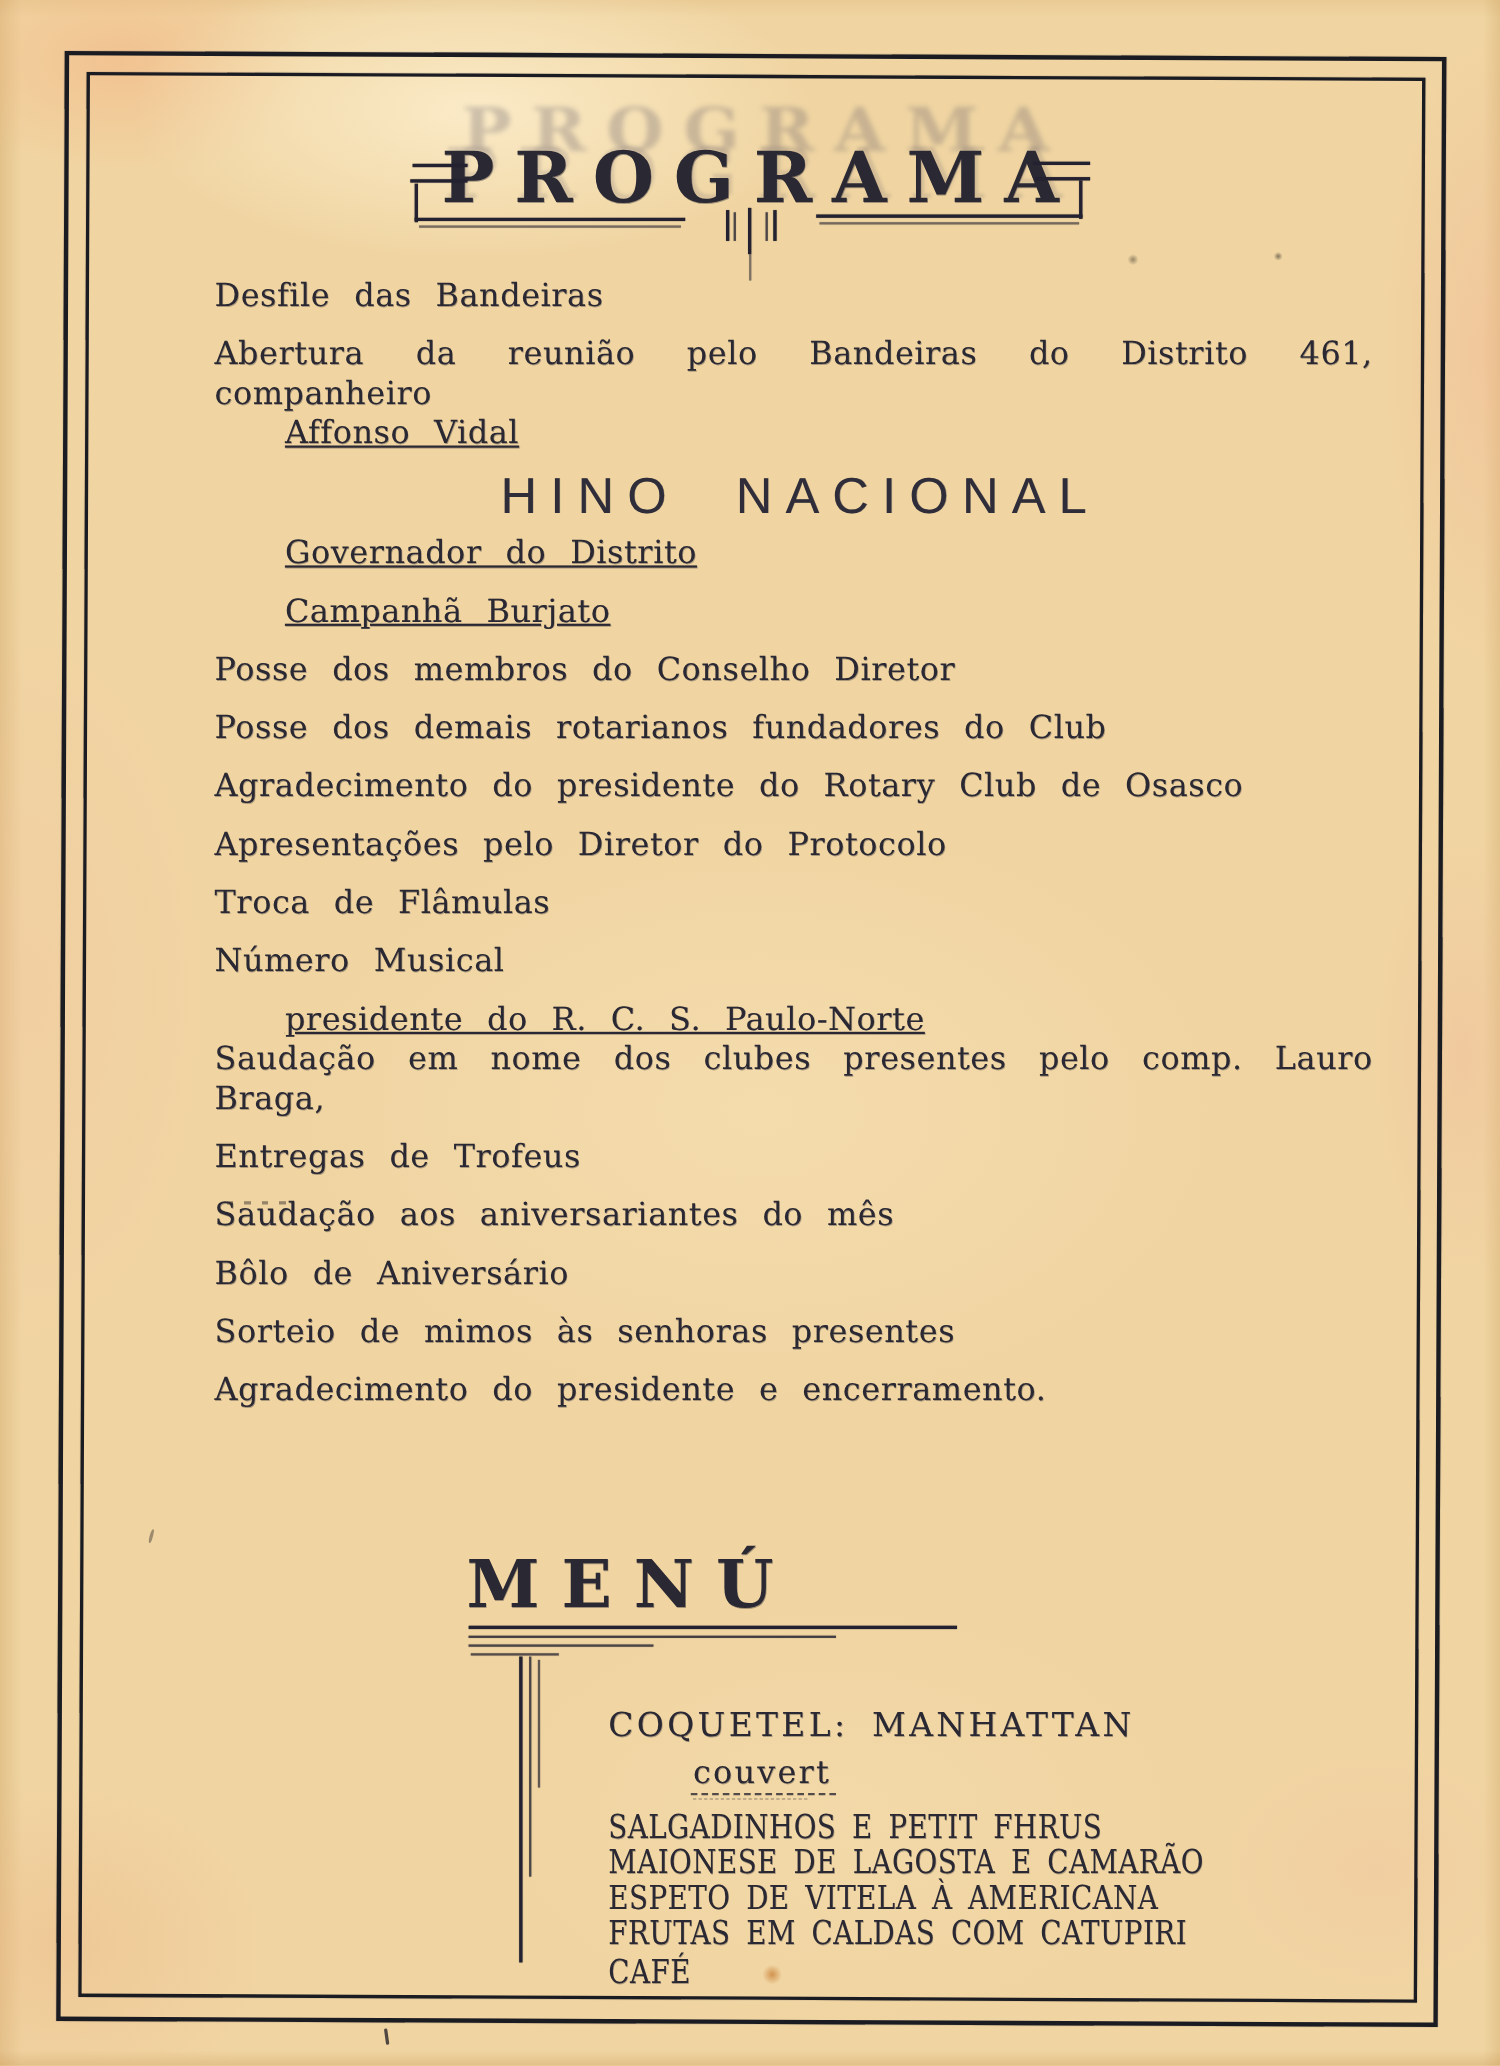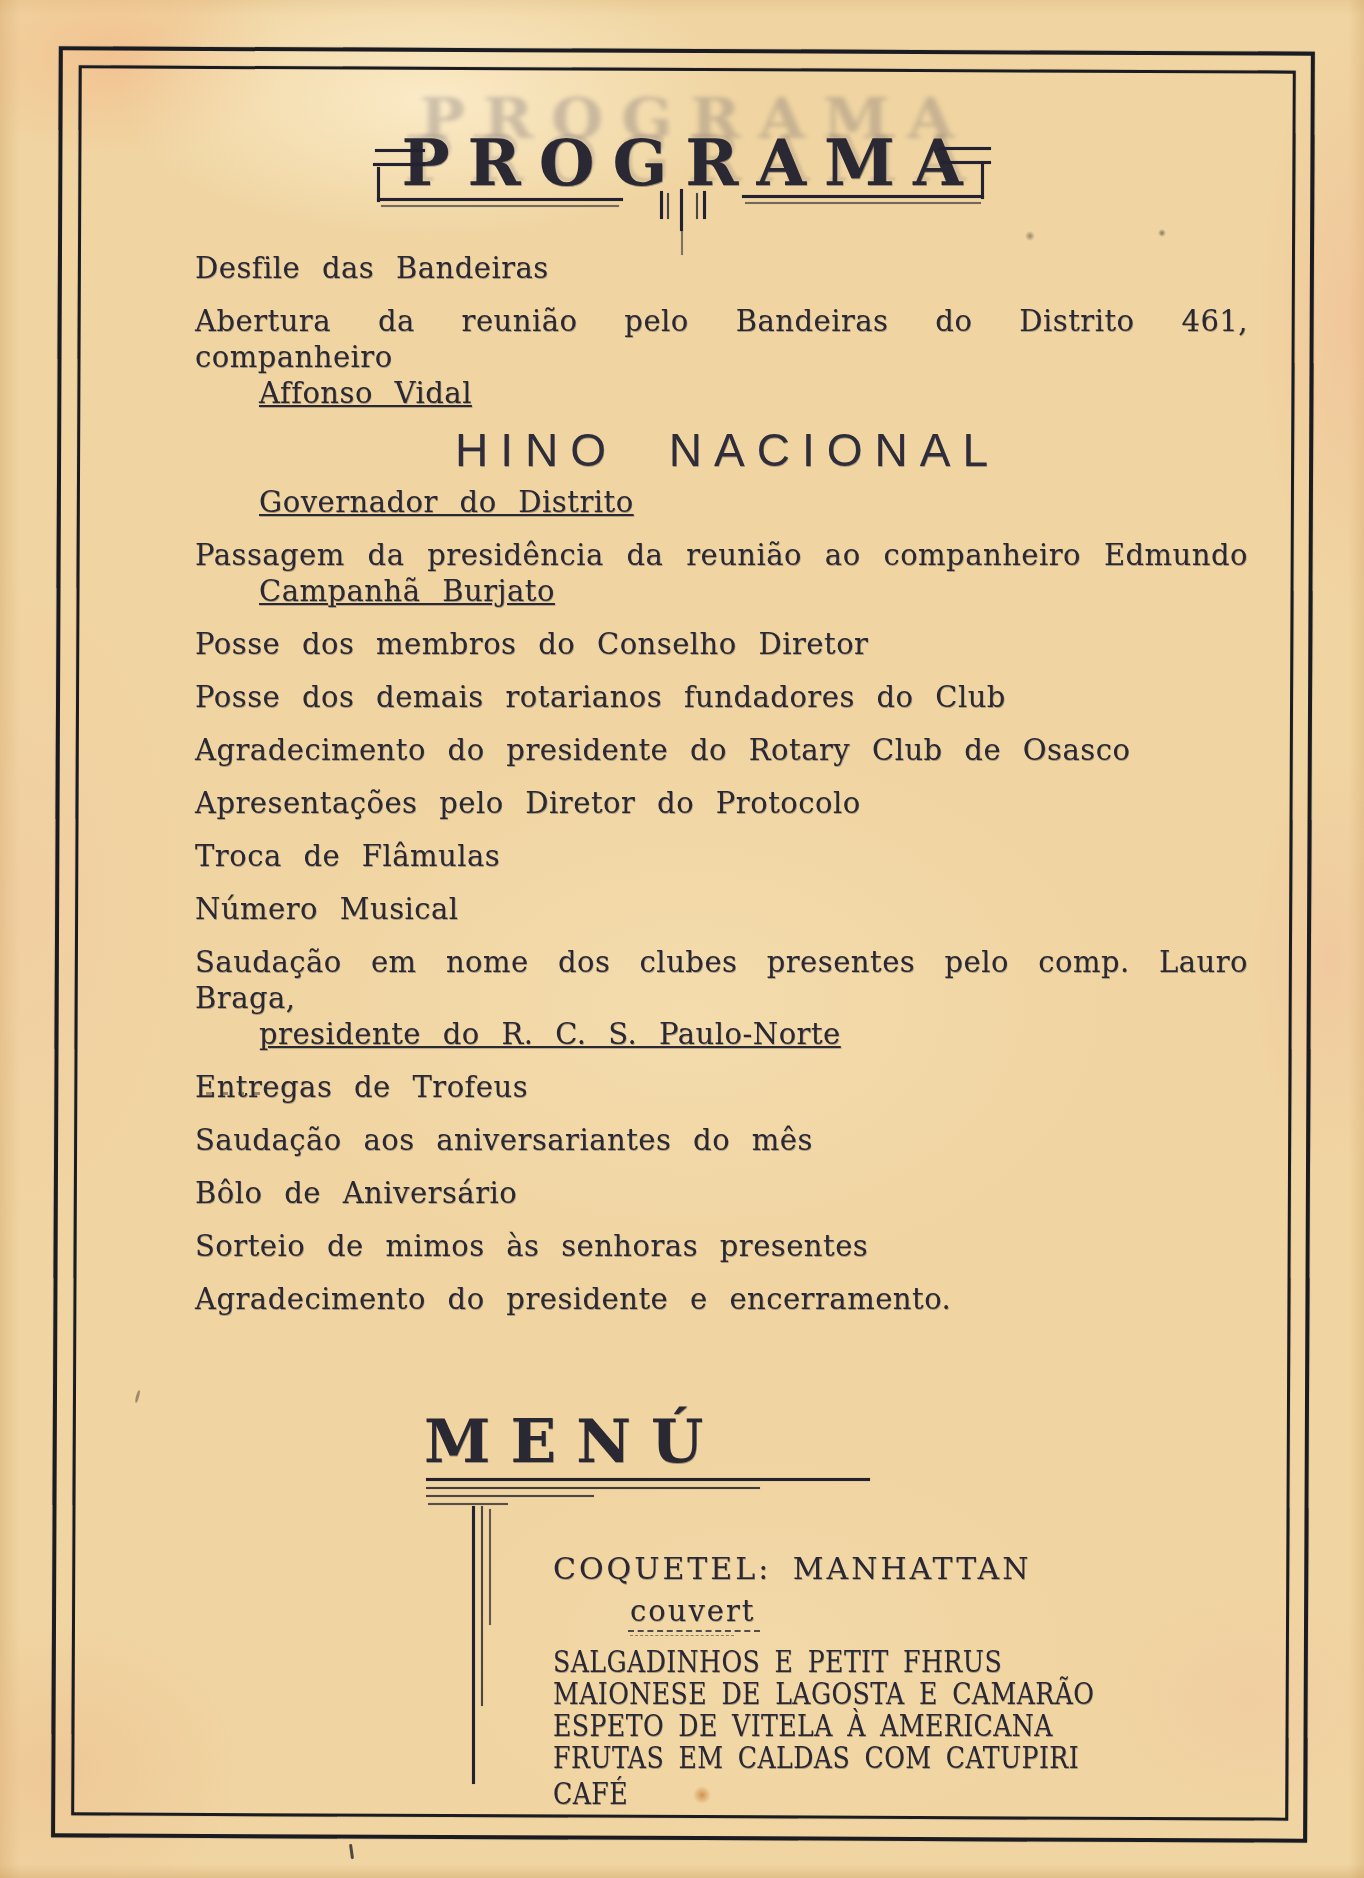--- a/index.html
+++ b/index.html
@@ -146,21 +146,20 @@
       <div class="line indent">Affonso Vidal</div>
     </div>
 
     <h2 class="anthem">HINO NACIONAL</h2>
 
     <div class="item">
       <div class="line indent">Governador do Distrito</div>
     </div>
 
     <div class="item">
-      <div class="line justify">Passagem da presidência da reunião ao companheiro Edmundo</div>
       <div class="line indent">Campanhã Burjato</div>
     </div>
 
     <div class="item">
       <div class="line">Posse dos membros do Conselho Diretor</div>
     </div>
 
     <div class="item">
       <div class="line">Posse dos demais rotarianos fundadores do Club</div>
     </div>
@@ -176,22 +175,22 @@
 
     <div class="item">
       <div class="line">Troca de Flâmulas</div>
     </div>
 
     <div class="item">
       <div class="line">Número Musical</div>
     </div>
 
     <div class="item">
+      <div class="line indent">presidente do R. C. S. Paulo-Norte</div>
       <div class="line justify">Saudação em nome dos clubes presentes pelo comp. Lauro Braga,</div>
-      <div class="line indent">presidente do R. C. S. Paulo-Norte</div>
     </div>
 
     <div class="item">
       <div class="line">Entregas de Trofeus</div>
     </div>
 
     <div class="item">
       <div class="line">Saudação aos aniversariantes do mês</div>
     </div>
 

